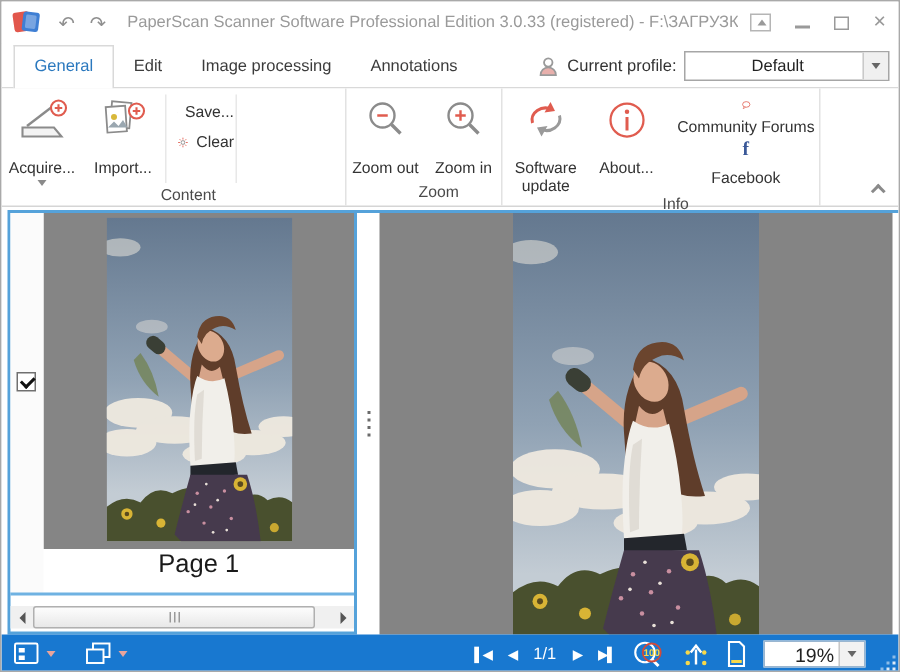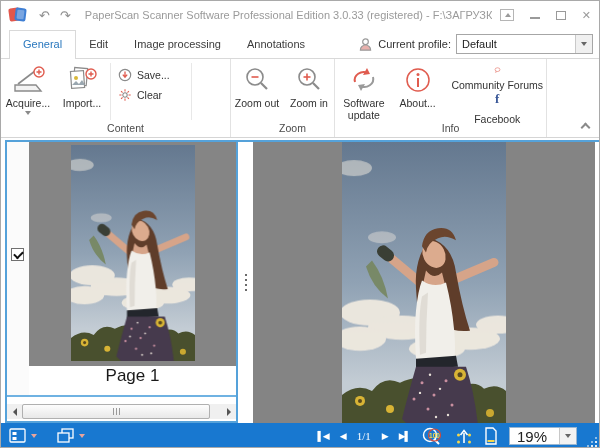--- a/index.html
+++ b/index.html
@@ -18,37 +18,37 @@
   .wb { color:#9a9a9a; font-size:11px; line-height:1; }
   .wb-ribbonstyle { width:14px; height:12px; border:1px solid #b5b5b5; position:relative; }
   .wb-ribbonstyle::after { content:""; position:absolute; left:4px; top:3px; border-left:3px solid transparent; border-right:3px solid transparent; border-bottom:4px solid #9a9a9a; }
   .wb-max { width:10px; height:9px; border:1px solid #9a9a9a; }
   .wb-min { width:10px; height:1px; border-bottom:2px solid #9a9a9a; margin-top:6px;}
 
   
   .tabrow { height:30px; display:flex; align-items:flex-end; padding-left:8px; border-bottom:1px solid #d9d9d9; position:relative; background:#fff; }
   .tab { font-size:11px; color:#3c3c3c; padding:7px 13px 8px; cursor:default; }
   .tab.active { color:#2a78be; background:#fff; border:1px solid #d9d9d9; border-bottom:none; margin-bottom:-1px; padding-bottom:9px; }
-  .profilebox { position:absolute; right:6px; top:5px; display:flex; align-items:center; gap:5px; }
+  .profilebox { position:absolute; right:6px; top:5px; display:flex; align-items:center; gap:5px;text-align:center; }
   .profilebox .plabel { font-size:11px; color:#333; }
   .pselect { width:137px; height:20px; border:1px solid #a6a6a6; background:#fff; display:flex; align-items:center; }
   .pselect .pval { flex:1; font-size:11px; color:#222; padding-left:5px; }
   .pselect .pchev { width:17px; height:100%; background:#f0f0f0; border-left:1px solid #c9c9c9; display:flex; align-items:center; justify-content:center; }
   .tridown { width:0; height:0; border-left:3px solid transparent; border-right:3px solid transparent; border-top:4px solid #666; }
 
   
   .ribbon { height:79px; background:#fff; border-bottom:1px solid #d5d5d5; display:flex; position:relative; }
   .rgroup { display:flex; flex-direction:column; border-right:1px solid #e2e2e2; }
   .rgroup .btns { flex:1; display:flex; align-items:stretch; padding-top:2px; }
   .rgroup .glabel { height:15px; text-align:center; font-size:10.5px; color:#4a4a4a;padding-left:20px; }
   .bigbtn { width:54px; display:flex; flex-direction:column; align-items:center; padding-top:3px; cursor:default; }
   .bigbtn .bicon { height:32px; display:flex; align-items:center; justify-content:center; }
-  .bigbtn .blabel { font-size:10.5px; color:#333; text-align:center; line-height:1.15; margin-top:1px; }
+  .bigbtn .blabel { font-size:10.5px; color:#333; text-align:center; line-height:1.15; margin-top:10px; }
   .vsep { width:1px; background:#e8e8e8; margin:2px 1px; }
-  .smallcol { width:78px; display:flex; flex-direction:column; padding-top:4px; }
+  .smallcol { width:44px; display:flex; flex-direction:column; padding-top:4px; }
   .smallbtn { display:flex; align-items:center; gap:5px; height:20px; padding-left:6px; font-size:10.5px; color:#333; cursor:default; }
   .linkscol { width:104px; display:flex; flex-direction:column; padding-top:6px; }
   .linkbtn { display:flex; align-items:center; gap:6px; height:24px; padding-left:6px; font-size:10.5px; color:#333; cursor:default;flex-direction:column; }
   .fbicon { color:#3b5998; font-weight:bold; font-size:13px; font-family:"Liberation Serif", serif; }
   .collapse-chevron { position:absolute; right:10px; bottom:6px; width:7px; height:7px; border-left:2px solid #8a8a8a; border-top:2px solid #8a8a8a; transform:rotate(45deg); }
   .acq-arrow { width:0;height:0;border-left:3px solid transparent;border-right:3px solid transparent;border-top:4px solid #8a8a8a; margin-top:2px;}
 
   
   .content { height:285px; display:flex; padding:2px 0 0 4px; background:#fff; }
   .panel { width:233px; border:2px solid #55a2da; background:#fff; position:relative; }
@@ -74,23 +74,23 @@
   .canvas { flex:1; background:#848484; margin-right:4px; display:flex; justify-content:center; overflow:hidden; }
   .mainimg { width:164px; height:100%; }
 
   
   .statusbar { height:26px; background:#1878d0; display:flex; align-items:center; padding:0 8px; position:relative; color:#fff; }
   .sb-left { display:flex; align-items:center; gap:6px; }
   .sb-group { display:flex; align-items:center; gap:4px; margin-right:14px; }
   .minidrop { width:0;height:0;border-left:3px solid transparent;border-right:3px solid transparent;border-top:4px solid #e8a49c; }
   .sb-right { margin-left:auto; display:flex; align-items:center; gap:11px; padding-right:14px; }
   .navg { font-size:9px; letter-spacing:-1px; line-height:1; cursor:default; }
-  .pageind { font-size:11px;font-family:Liberation Serif, serif; }
+  .pageind { font-size:11px; }
   .zoomsel { width:68px; height:18px; background:#fff; border:1px solid #9ab6d0; display:flex; align-items:center; }
-  .zoomsel .zval { flex:1; font-size:15px; color:#222; padding-left:7px; }
+  .zoomsel .zval { flex:1; font-size:13px; color:#222; padding-left:17px;text-align:center; }
   .zoomsel .zchev { width:17px; height:100%; background:#f2f2f2; border-left:1px solid #c8c8c8; display:flex; align-items:center; justify-content:center; }
   .grip { position:absolute; right:2px; bottom:2px; width:9px; height:9px; }
   .grip::after { content:""; position:absolute; width:2px; height:2px; background:rgba(255,255,255,.85); left:7px; top:7px;
     box-shadow:-4px 0 rgba(255,255,255,.85), 0 -4px rgba(255,255,255,.85), -8px 0 rgba(255,255,255,.5), 0 -8px rgba(255,255,255,.5), -4px -4px rgba(255,255,255,.5); }
 </style>
 </head>
 <body>
 
 <svg width="0" height="0" style="position:absolute" aria-hidden="true">
   <defs>

